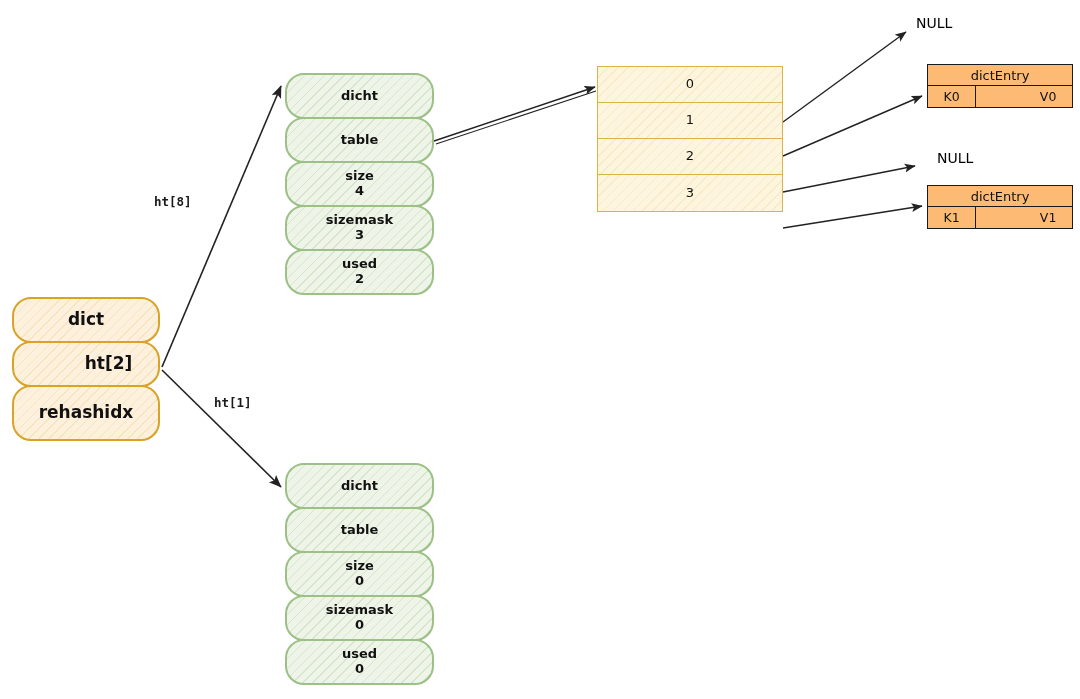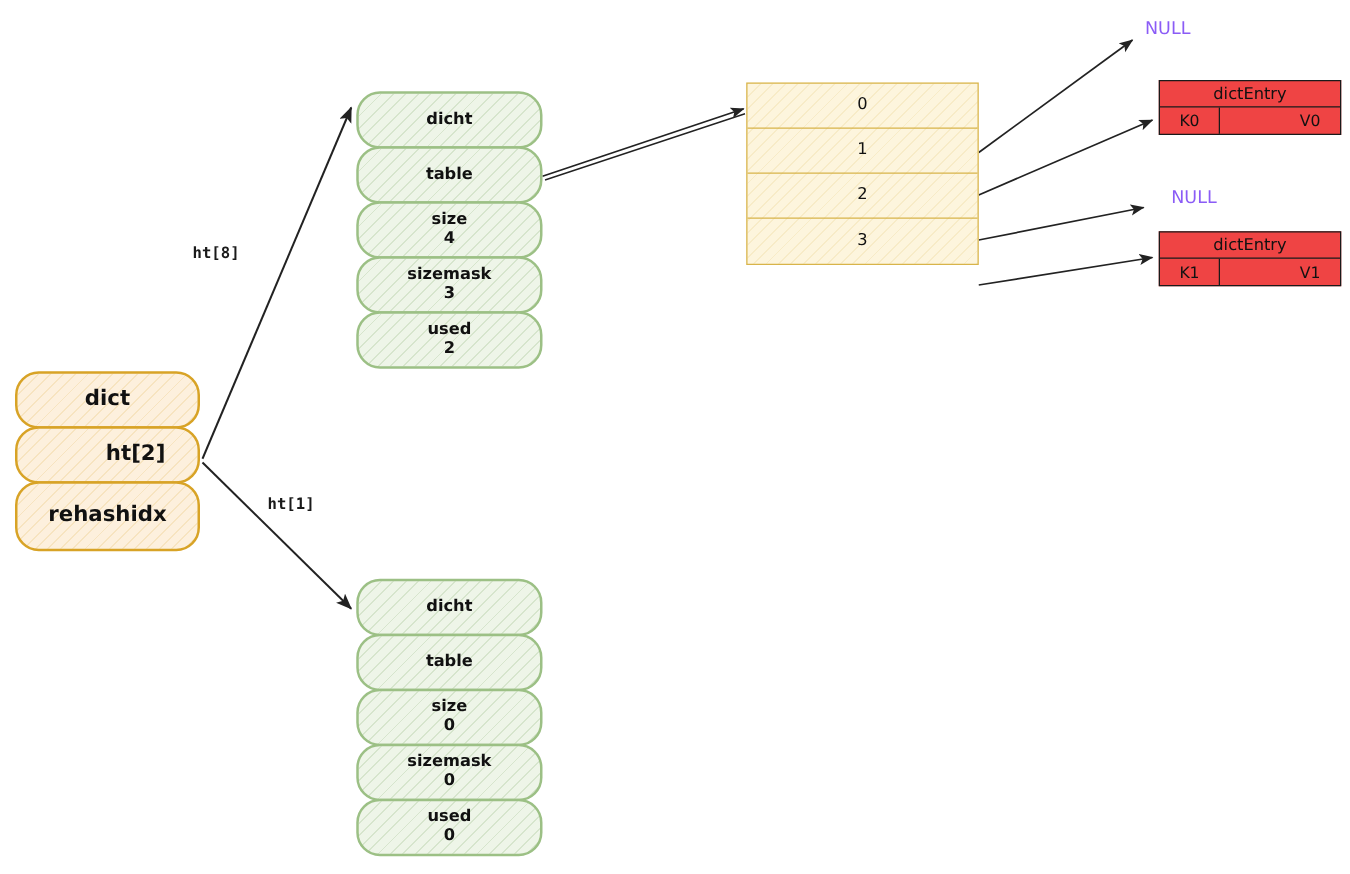--- a/index.html
+++ b/index.html
@@ -101,21 +101,21 @@
   }
   .amber-square .row:last-child {
     border-bottom: none;
   }
 
   
   .entry {
     position: absolute;
     box-sizing: border-box;
     border: 1.5px solid #1a1a1a;
-    background: #ef4444;
+    background: #fdba74;
   }
   .entry .head {
     box-sizing: border-box;
     height: 21px;
     border-bottom: 1.5px solid #1a1a1a;
     display: flex;
     align-items: center;
     justify-content: center;
     font-size: 13px;
     color: #111111;
@@ -145,21 +145,21 @@
     color: #1a1a1a;
     white-space: nowrap;
   }
   .flabel.bold {
     font-weight: bold;
     font-size: 12.5px;
     font-family: "DejaVu Sans Mono", monospace;
   }
   .flabel.nullTxt {
     font-size: 14px;
-    color: #8b5cf6;
+    color: #000000;
   }
 </style>
 </head>
 <body>
 
 <div id="canvas">
 
   <svg class="edges" viewBox="0 0 1080 699">
     <defs>
       <marker id="ah" markerWidth="9" markerHeight="9" refX="7.5" refY="3.2" orient="auto" markerUnits="strokeWidth">

